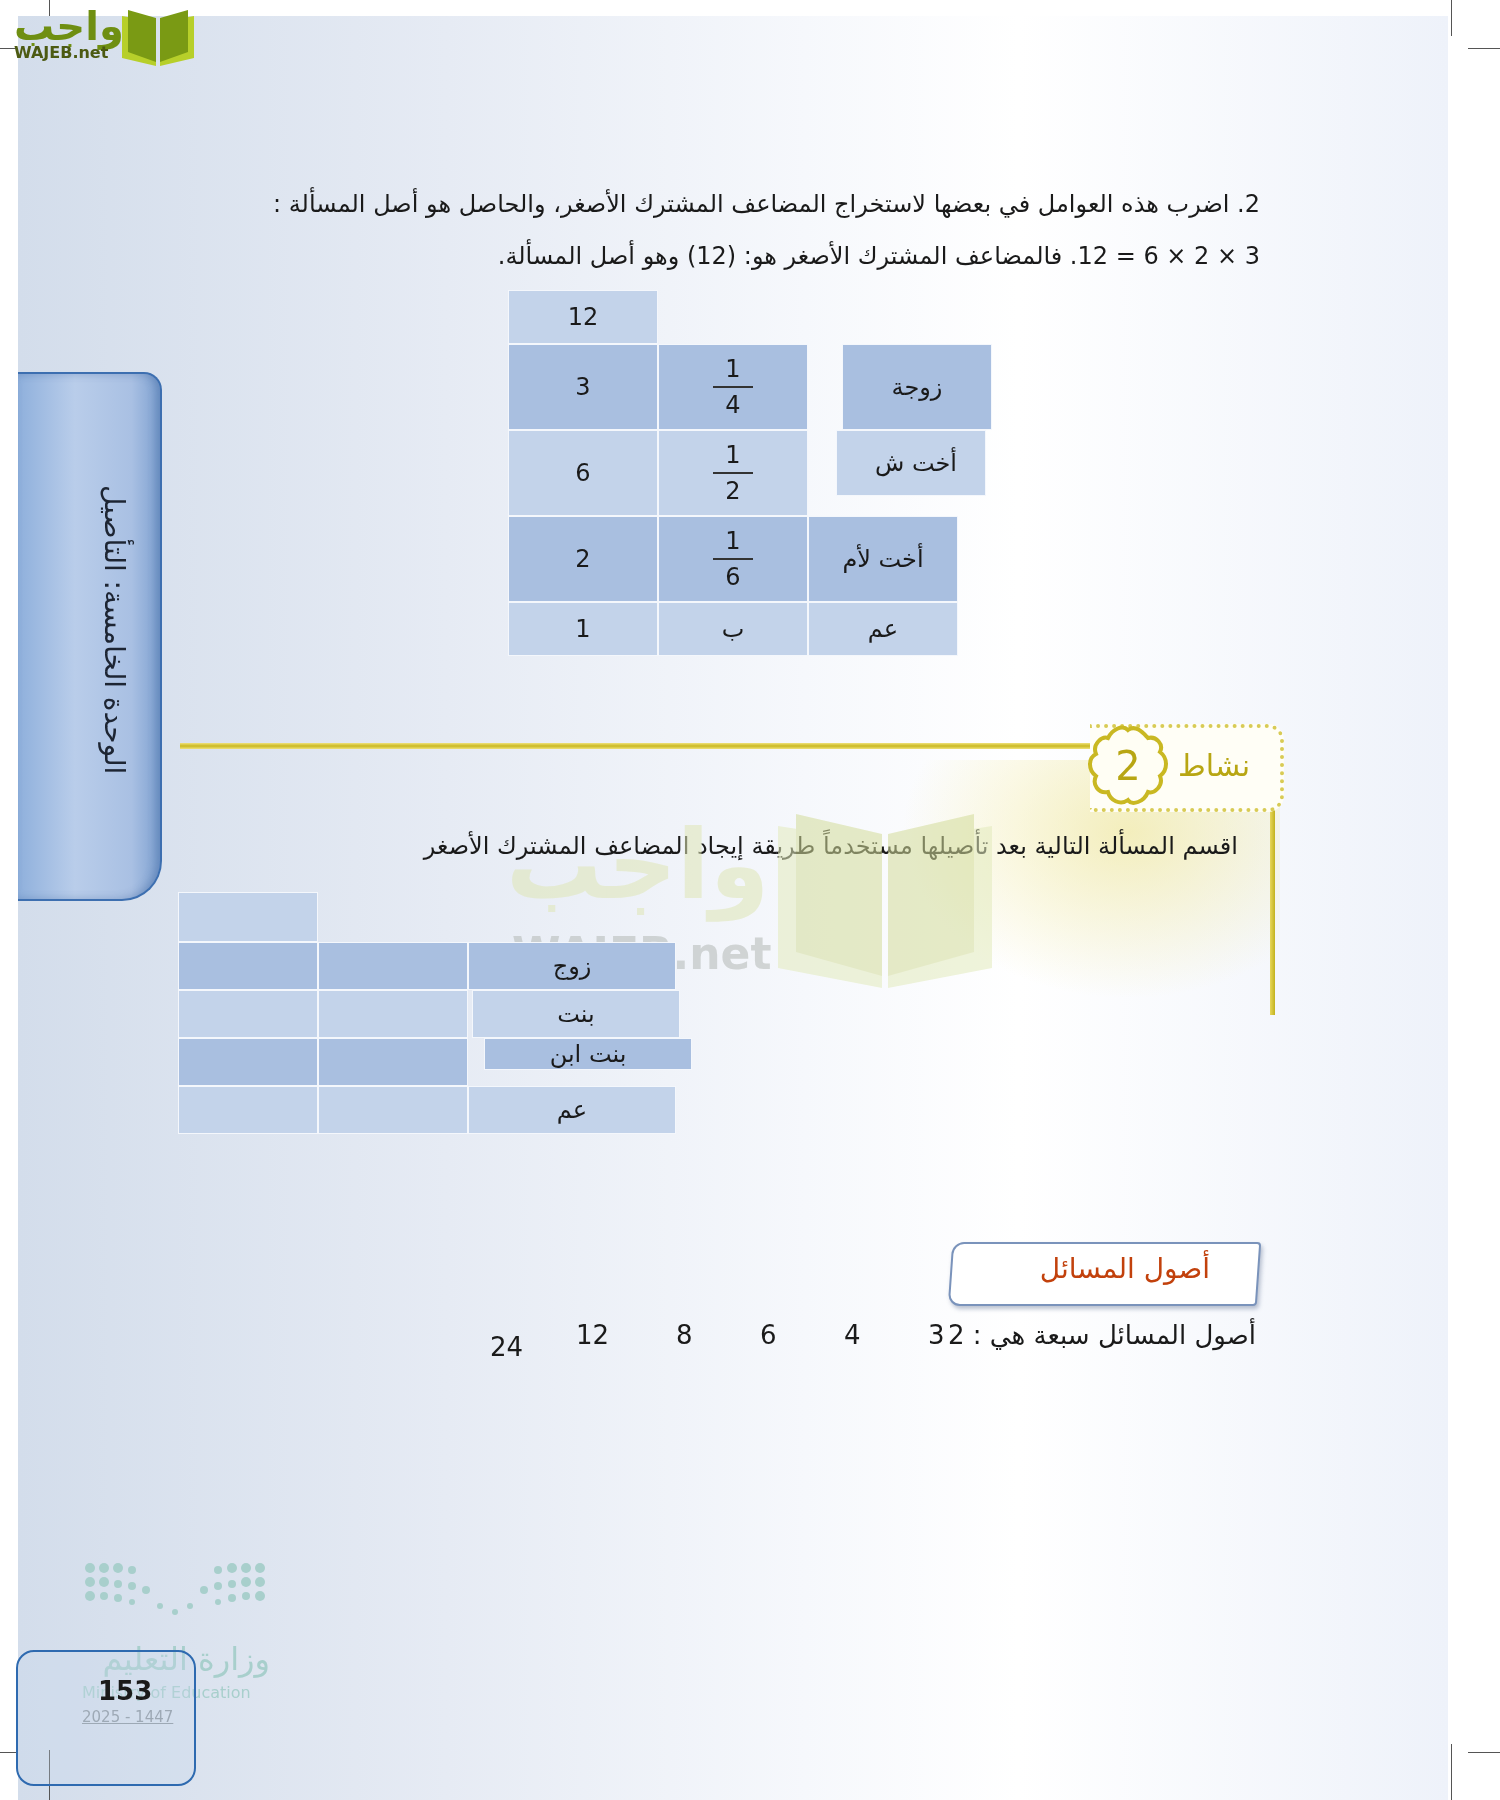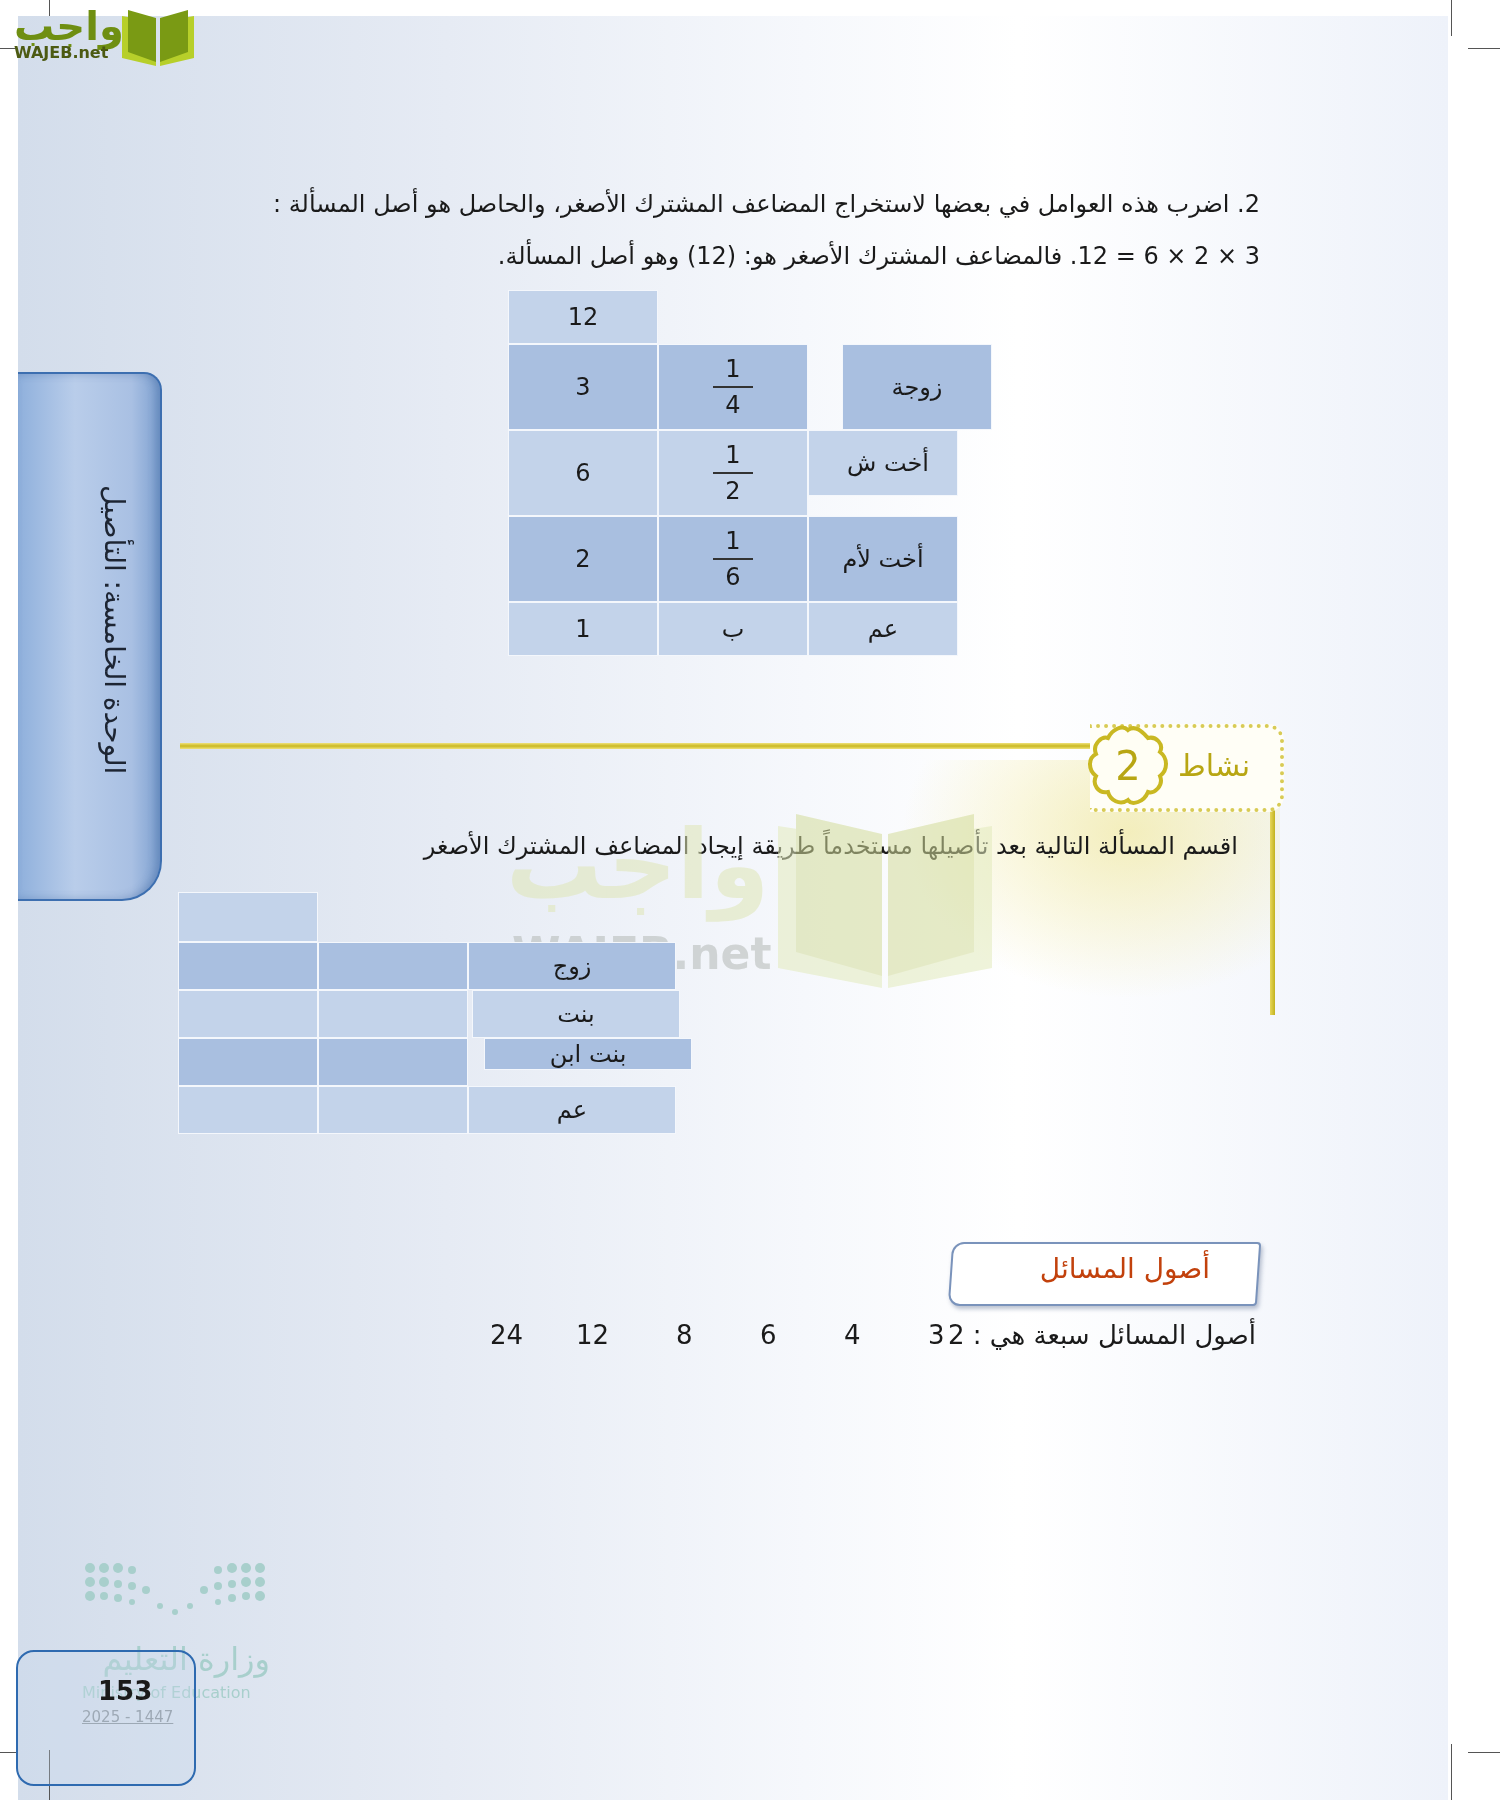--- a/index.html
+++ b/index.html
@@ -119,21 +119,21 @@
   <div class="cell dark rtl" style="left:808px;top:344px;width:150px;height:86px;margin-left:34px;">زوجة</div>
 
   <div class="cell light" style="left:508px;top:430px;width:150px;height:86px;">6</div>
   <div class="cell light" style="left:658px;top:430px;width:150px;height:86px;">
     <div class="frac">
       <span>1</span>
       <span class="bar"></span>
       <span>2</span>
     </div>
   </div>
-  <div class="cell light rtl" style="left:808px;top:430px;width:150px;height:66px;padding-left:10px;">أخت ش</div>
+  <div class="cell light rtl" style="left:836px;top:430px;width:150px;height:66px;padding-left:10px;">أخت ش</div>
 
   <div class="cell dark" style="left:508px;top:516px;width:150px;height:86px;">2</div>
   <div class="cell dark" style="left:658px;top:516px;width:150px;height:86px;">
     <div class="frac">
       <span>1</span>
       <span class="bar"></span>
       <span>6</span>
     </div>
   </div>
   <div class="cell dark rtl" style="left:808px;top:516px;width:150px;height:86px;">أخت لأم</div>
@@ -186,21 +186,21 @@
 </div>
 
 <div class="section-label"></div>
 <div class="section-label-text">أصول المسائل</div>
 <div class="roots-line">أصول المسائل سبعة هي : 2</div>
 <div class="roots-nums" style="left:928px;">3</div>
 <div class="roots-nums" style="left:844px;">4</div>
 <div class="roots-nums" style="left:760px;">6</div>
 <div class="roots-nums" style="left:676px;">8</div>
 <div class="roots-nums" style="left:576px;">12</div>
-<div class="roots-nums" style="left:490px;">24</div>
+<div class="roots-nums" style="left:490px;margin-top:12px;">24</div>
 
 <div class="ministry">
   <svg class="ministry-dots" viewBox="0 0 190 60">
     <g fill="#a8cfcc">
       <circle cx="10" cy="8" r="5"></circle>
         <circle cx="24" cy="8" r="5"></circle>
         <circle cx="38" cy="8" r="5"></circle>
         <circle cx="52" cy="10" r="4"></circle>
       <circle cx="10" cy="22" r="5"></circle>
         <circle cx="24" cy="22" r="5"></circle>

